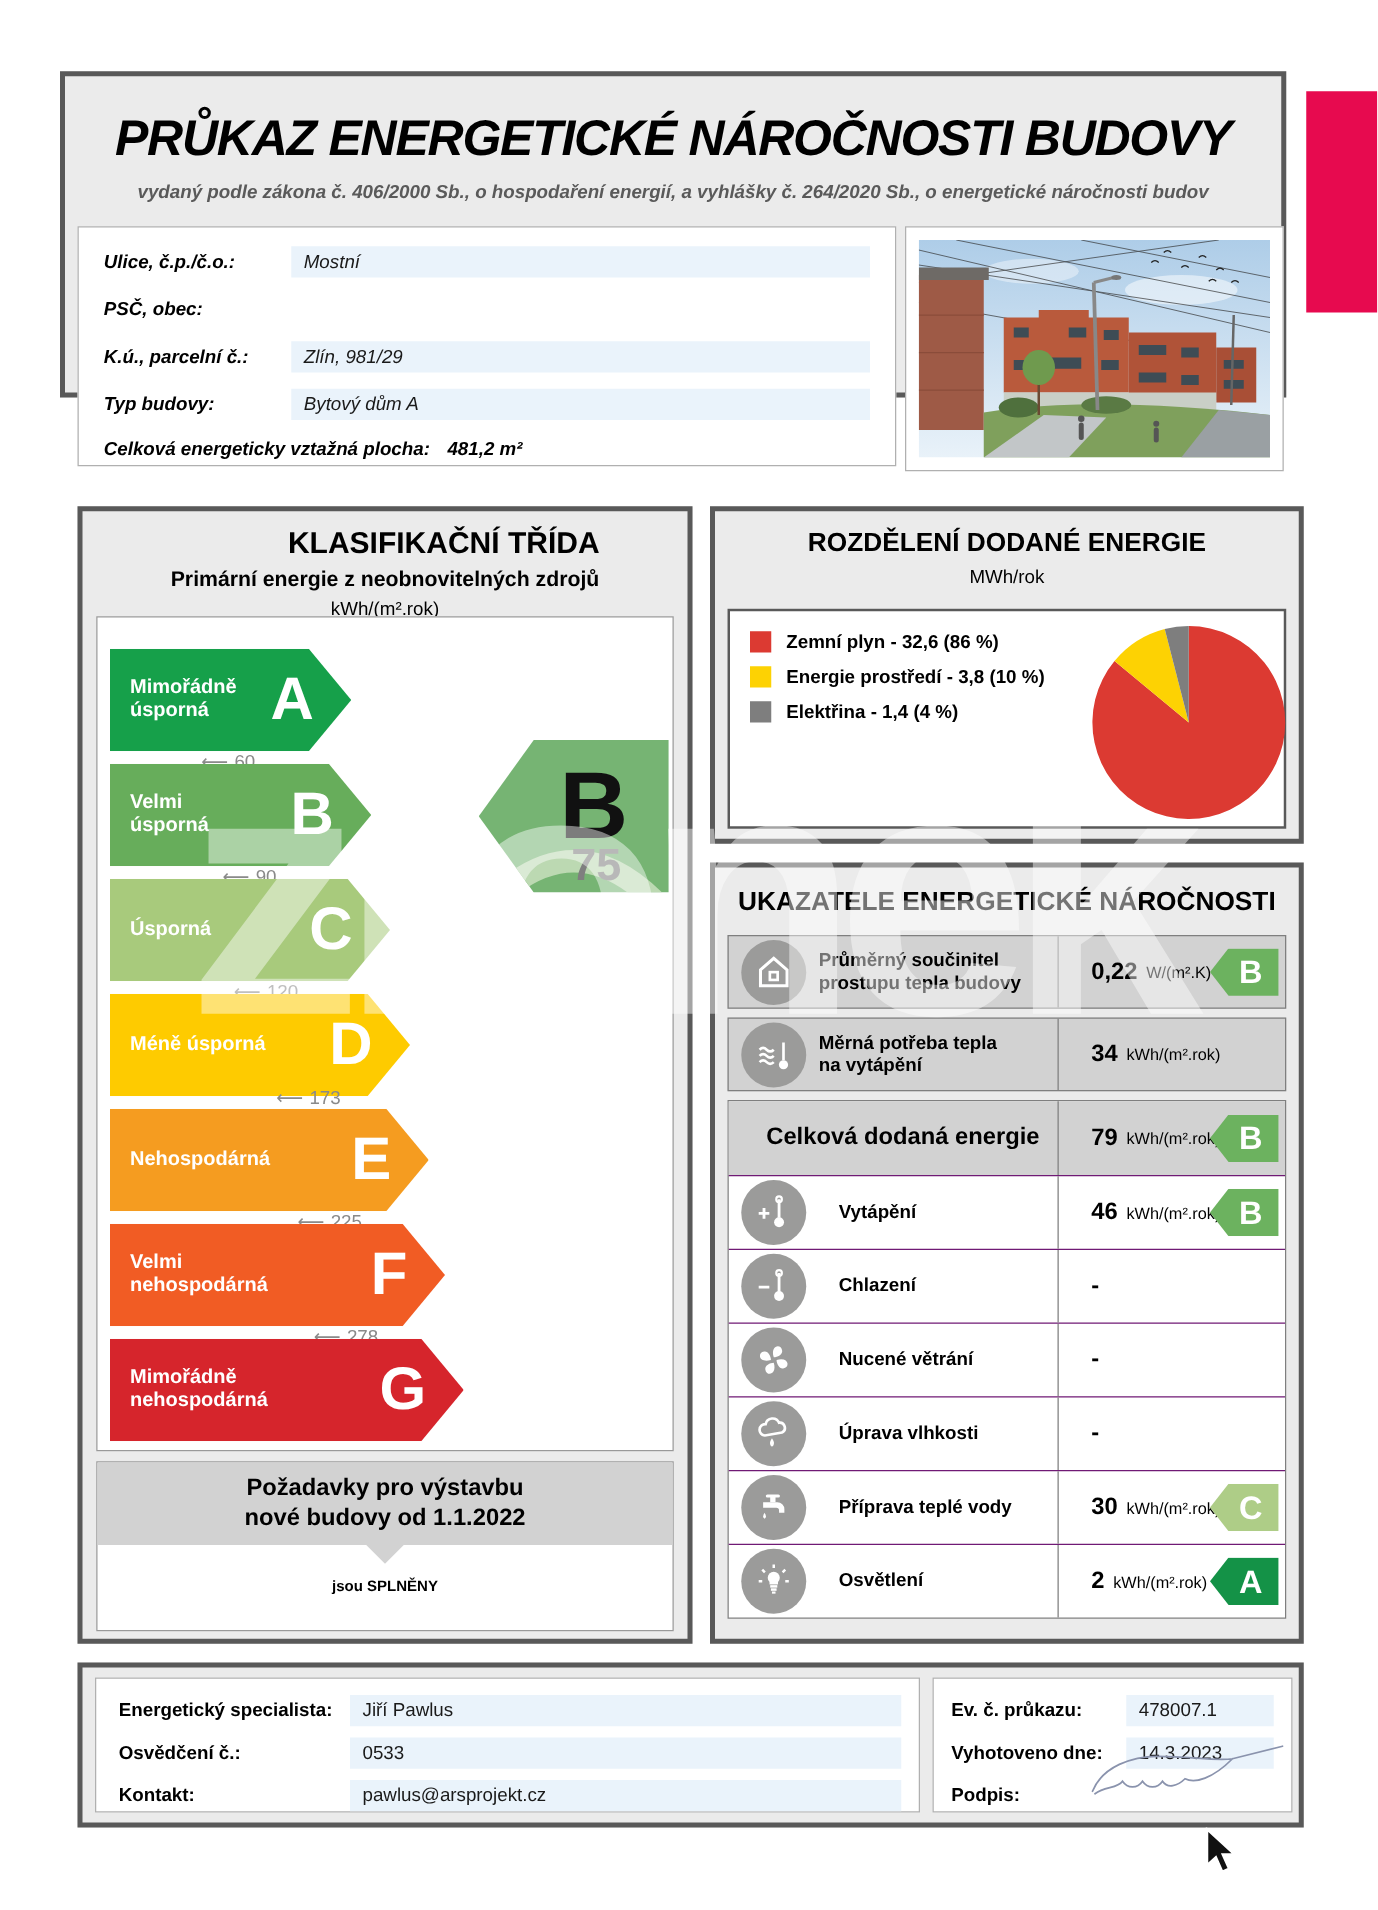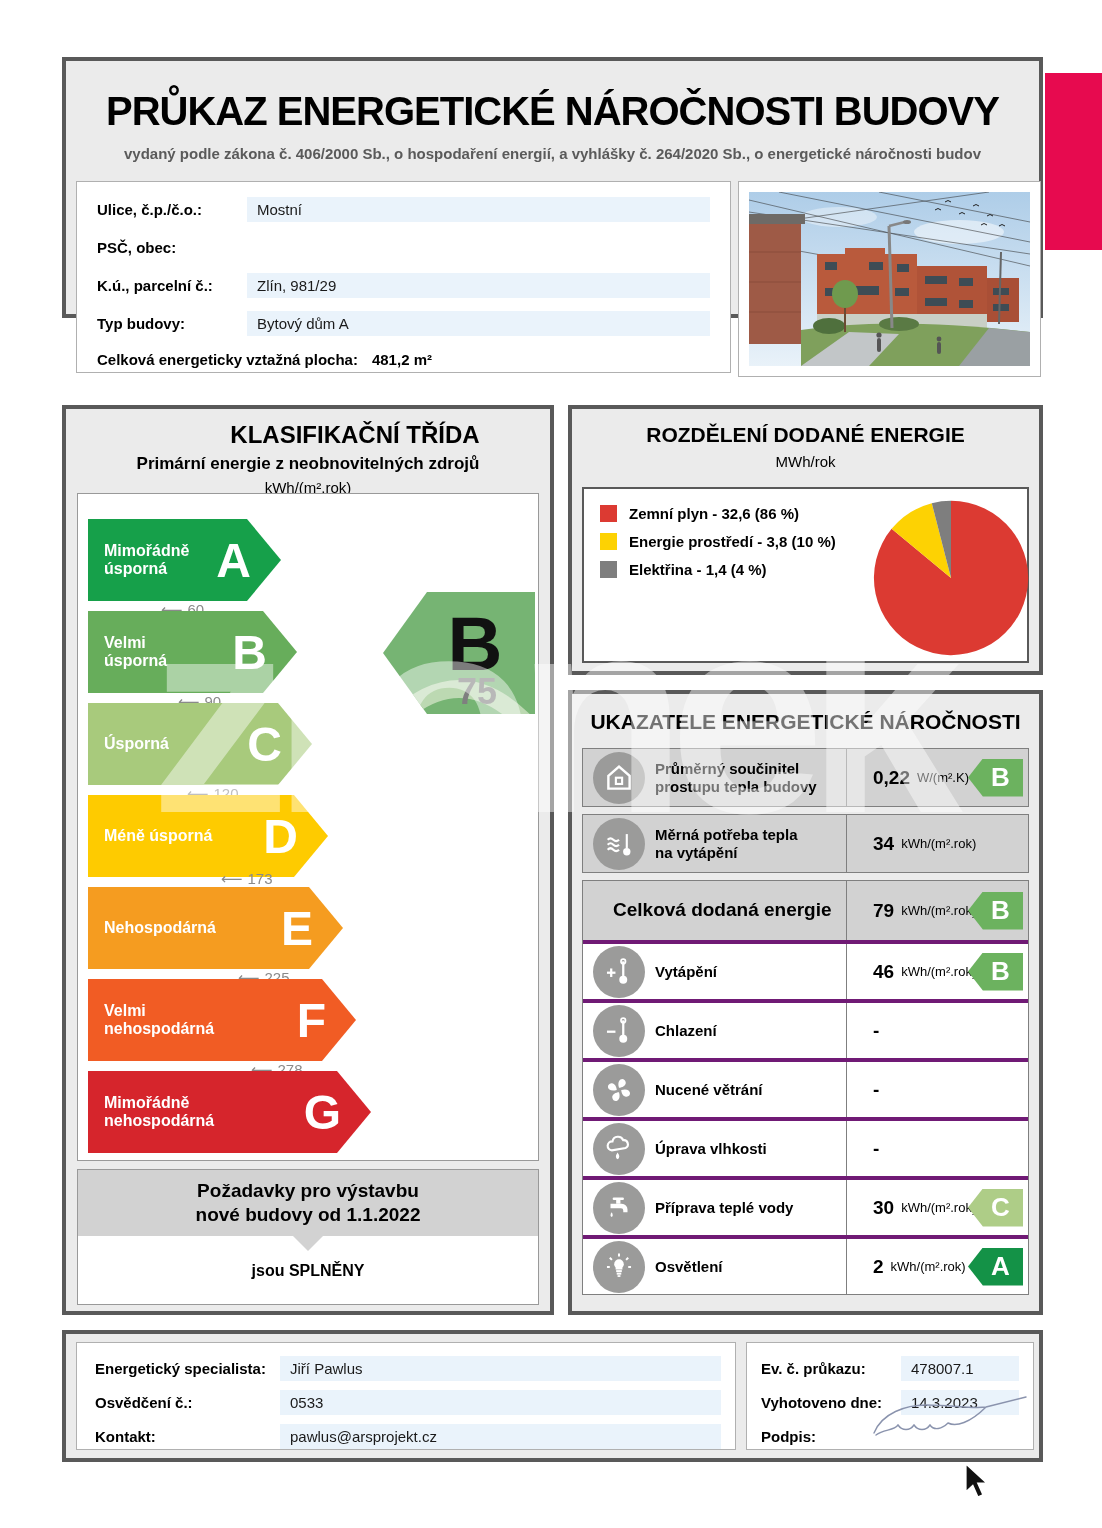--- a/index.html
+++ b/index.html
@@ -28,35 +28,35 @@
   .clabel{position:absolute;left:16px;top:50%;transform:translateY(-50%);font-weight:bold;
           font-size:16px;line-height:1.15;white-space:pre-line;}
   .cletter{position:absolute;right:30px;top:50%;transform:translateY(-50%);font-weight:bold;font-size:48px;}
   .cthresh{position:absolute;color:#8a8a8a;font-size:15px;width:120px;text-align:left;height:17px;line-height:17px;}
   .cthresh .arr{letter-spacing:-2px;margin-right:7px;}
   .reqgray{position:absolute;left:0;top:0;right:0;height:66px;background:#d2d2d2;
            display:flex;flex-direction:column;align-items:center;justify-content:center;
            font-size:19px;font-weight:bold;line-height:1.25;}
   .reqgray:after{content:"";position:absolute;left:50%;top:100%;transform:translateX(-50%);
            border:15px solid transparent;border-top-color:#d2d2d2;border-bottom-width:0;}
-  .reqresult{position:absolute;left:0;right:0;top:92px;text-align:center;font-size:16px;font-weight:bold;}
+  .reqresult{position:absolute;left:0;right:0;top:92px;text-align:center;font-size:12px;font-weight:bold;}
 
   
   .pie-title{font-size:21px;font-weight:bold;}
   .pie-sub{font-size:15px;}
   .legend-item{position:absolute;left:16px;display:flex;align-items:center;height:20px;}
   .legend-sq{width:17px;height:17px;flex:none;}
   .legend-txt{margin-left:12px;font-size:15px;font-weight:bold;color:#000;white-space:nowrap;}
 
   
   .ind-title{font-size:21px;font-weight:bold;}
   .ibox{position:absolute;left:10px;width:447px;border:1px solid #7f7f7f;box-sizing:border-box;background:#fff;}
   .gray{background:#d2d2d2;}
   .irow{display:flex;height:59px;box-sizing:border-box;}
-  .irow + .irow{border-top:4px solid #701a75;}
+  .irow + .irow{border-top:1px solid #701a75;gap:16px;}
   .icol{width:72px;flex:none;display:flex;align-items:center;justify-content:center;}
   .iconcirc{width:52px;height:52px;border-radius:50%;background:#9b9b9a;display:flex;align-items:center;justify-content:center;}
   .lcol{flex:1;display:flex;align-items:center;font-weight:bold;font-size:15px;line-height:1.2;white-space:pre-line;color:#000;}
   .vcol{width:182px;flex:none;border-left:1px solid #7f7f7f;display:flex;align-items:center;padding-left:26px;position:relative;box-sizing:border-box;}
   .vnum{font-weight:bold;font-size:19px;margin-right:7px;}
   .vunit{font-size:13px;}
   .badge{position:absolute;right:5px;top:50%;transform:translateY(-50%);width:55px;height:38px;
          clip-path:polygon(0 50%, 27% 0, 100% 0, 100% 100%, 27% 100%);
          color:#fff;font-weight:bold;font-size:26px;display:flex;align-items:center;justify-content:center;
          padding-left:10px;box-sizing:border-box;}
@@ -68,21 +68,21 @@
 
   #watermark{position:absolute;left:150px;top:575px;font-size:280px;font-weight:bold;line-height:1;
              letter-spacing:-18px;color:rgba(255,255,255,0.45);z-index:40;pointer-events:none;}
   #cursor{position:absolute;left:962px;top:1462px;z-index:100;}
 </style>
 </head>
 <body>
 
 <div id="page">
 
-  <div class="panel" style="left:62px;top:57px;width:981px;height:261px;">
+  <div class="panel" style="left:48px;top:57px;width:981px;height:261px;font-style:italic;">
     <div class="ctr doc-title" style="top:28px;">PRŮKAZ ENERGETICKÉ NÁROČNOSTI BUDOVY</div>
     <div class="ctr doc-subtitle" style="top:84px;">vydaný podle zákona č. 406/2000 Sb., o hospodaření energií, a vyhlášky č. 264/2020 Sb., o energetické náročnosti budov</div>
 
     <div class="whitebox" style="left:10px;top:120px;width:655px;height:192px;">
       <div class="frow" style="top:14px;">
         <div class="flabel">Ulice, č.p./č.o.:</div>
         <div class="fvalue">Mostní</div>
       </div>
       <div class="frow" style="top:52px;">
         <div class="flabel">PSČ, obec:</div>

